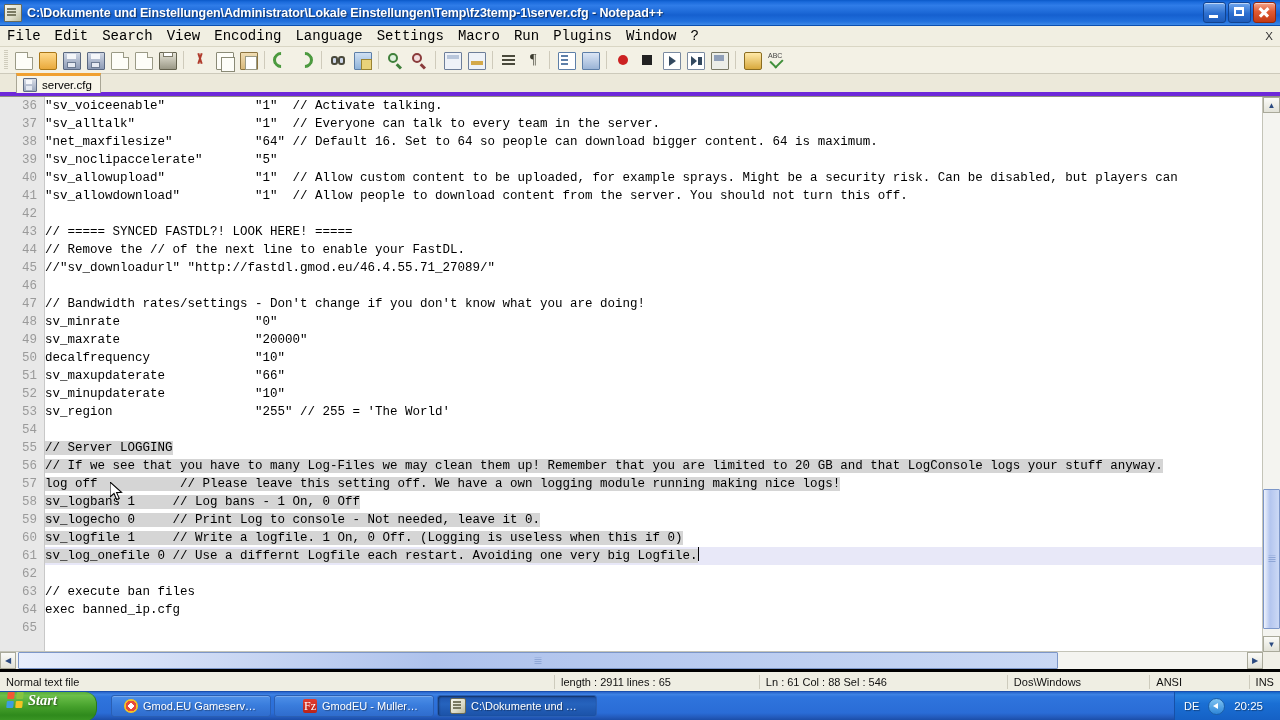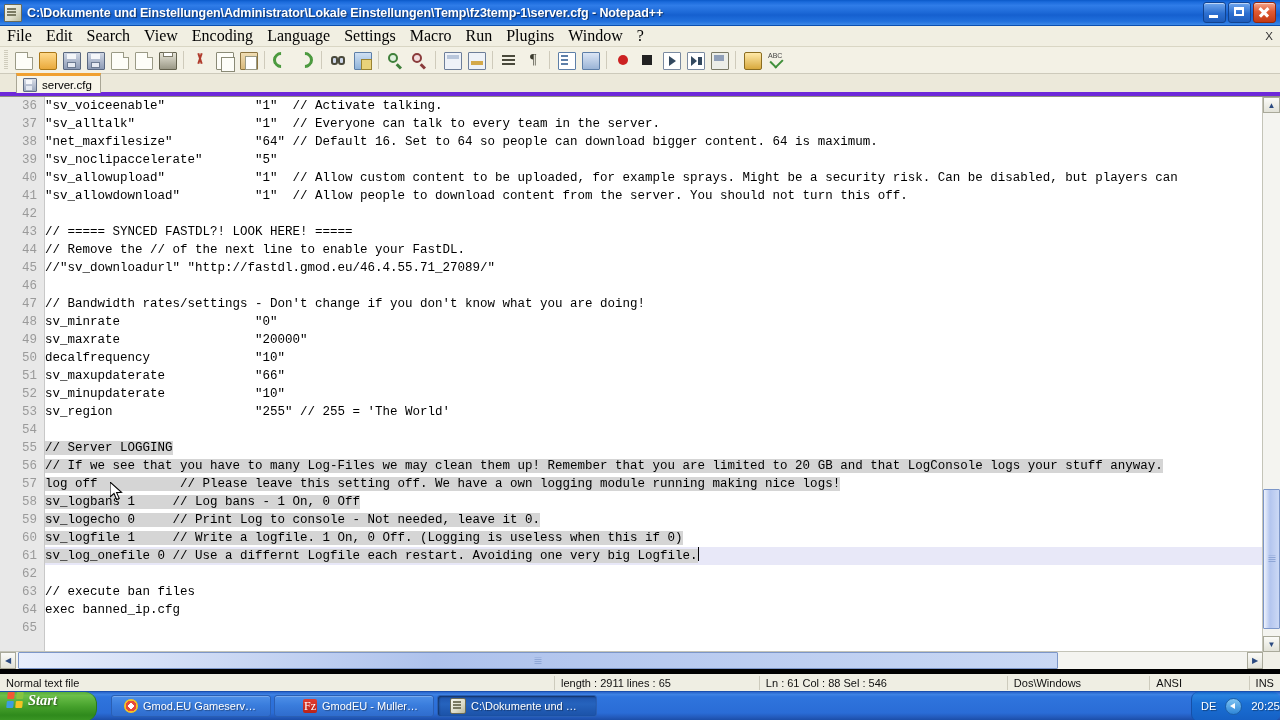--- a/index.html
+++ b/index.html
@@ -63,22 +63,22 @@
   .wbtn.close::before{transform:rotate(45deg);}
   .wbtn.close::after{transform:rotate(-45deg);}
 
   
   .menubar {
     position:absolute; left:0; top:26px; width:1280px; height:21px;
     background:#f1efe2; border-bottom:1px solid #d9d6c4;
     display:flex; align-items:center; box-sizing:border-box;
   }
   .menu-item {
-    font-size:16px; color:#000; padding:2px 7px; white-space:nowrap;
-    font-family:Liberation Serif, serif;
+    font-size:14px; color:#000; padding:2px 7px; white-space:nowrap;
+    font-family:Liberation Mono, monospace;
   }
   .menu-close-x {
     margin-left:auto; margin-right:7px; font-size:11.5px; color:#333;
   }
 
   
   .toolbar {
     position:absolute; left:0; top:47px; width:1280px; height:27px;
     background:#f3f1e5; border-bottom:1px solid #cdcabb;
     display:flex; align-items:center; box-sizing:border-box;
@@ -245,21 +245,21 @@
     background:linear-gradient(to right,#eef3fd,#b3c5ee 40%,#ccd9f5); }
   .hthumb { top:0; height:17px; }
   .thumb-grip { position:absolute; left:50%; top:50%; transform:translate(-50%,-50%);
     width:7px; height:7px;
     background: repeating-linear-gradient(to bottom,#8ea6d6 0 1px, transparent 1px 2px); }
   .sb-corner { position:absolute; right:0; bottom:0; width:17px; height:17px; background:#f0efe7; }
 
   
   .statusbar {
     position:absolute; left:0; top:669px; width:1280px; height:22px;
-    background:#efeee3; border-top:5px solid #000000;
+    background:#efeee3; border-top:3px solid #000000;
     display:flex; align-items:center; box-sizing:border-box;
     font-size:11px; color:#101010;
   }
   .st-cell { padding:0 6px; height:16px; line-height:16px; white-space:nowrap; }
   .st-sep { width:1px; height:14px; background:#cdcbbd; }
 
   
   .taskbar {
     position:absolute; left:0; top:691px; width:1280px; height:29px;
     background: linear-gradient(to bottom,
@@ -304,25 +304,24 @@
   .ico-chrome { background: radial-gradient(circle at 50% 50%, #fff 0 28%, #e84a3a 28% 55%, #f5c324 55% 72%, #4ca64c 72% 100%); border-radius:50%; }
   .ico-fz { background:linear-gradient(to bottom,#e33b2e,#b8231a); color:#fff;
     font-size:12px; font-weight:normal; display:flex; align-items:center; justify-content:center;
     font-family:"Liberation Serif",serif;margin-left:16px; }
   .ico-npp { background:linear-gradient(135deg,#f6f6ee 0%, #dcdcc8 60%, #b8b89c 100%);
     border:1px solid #6b6b55; }
   .ico-npp::after{content:"";position:absolute;left:2px;top:2px;width:8px;height:1.5px;
     background:#7a7a62; box-shadow:0 3px 0 #7a7a62, 0 6px 0 #7a7a62;}
   .tray {
     margin-left:auto; height:29px; display:flex; align-items:center; gap:9px;
-    padding:0 0 0 9px;
+    padding:0 17px 0 9px;
     background: linear-gradient(to bottom,#1464c8 0%, #2a84e0 10%, #1a6fd4 40%, #1560c4 100%);
     border-left:1px solid #1650a8;
     box-sizing:border-box;
-    border-radius:7px;
   }
   .tray-lang { color:#fff; font-size:11px; text-shadow:1px 1px 1px rgba(0,0,0,.4); }
   .tray-icon { width:15px; height:15px; border-radius:50%;
     background:linear-gradient(to bottom,#7fc4f2,#2e86d8); border:1px solid #1c5fa8;
     position:relative; }
   .tray-icon::after{content:"";position:absolute;left:4px;top:4px;
     border-top:3.5px solid transparent;border-bottom:3.5px solid transparent;border-right:5px solid #fff;}
   .tray-clock { color:#fff; font-size:11.5px; text-shadow:1px 1px 1px rgba(0,0,0,.4); }
 
   

